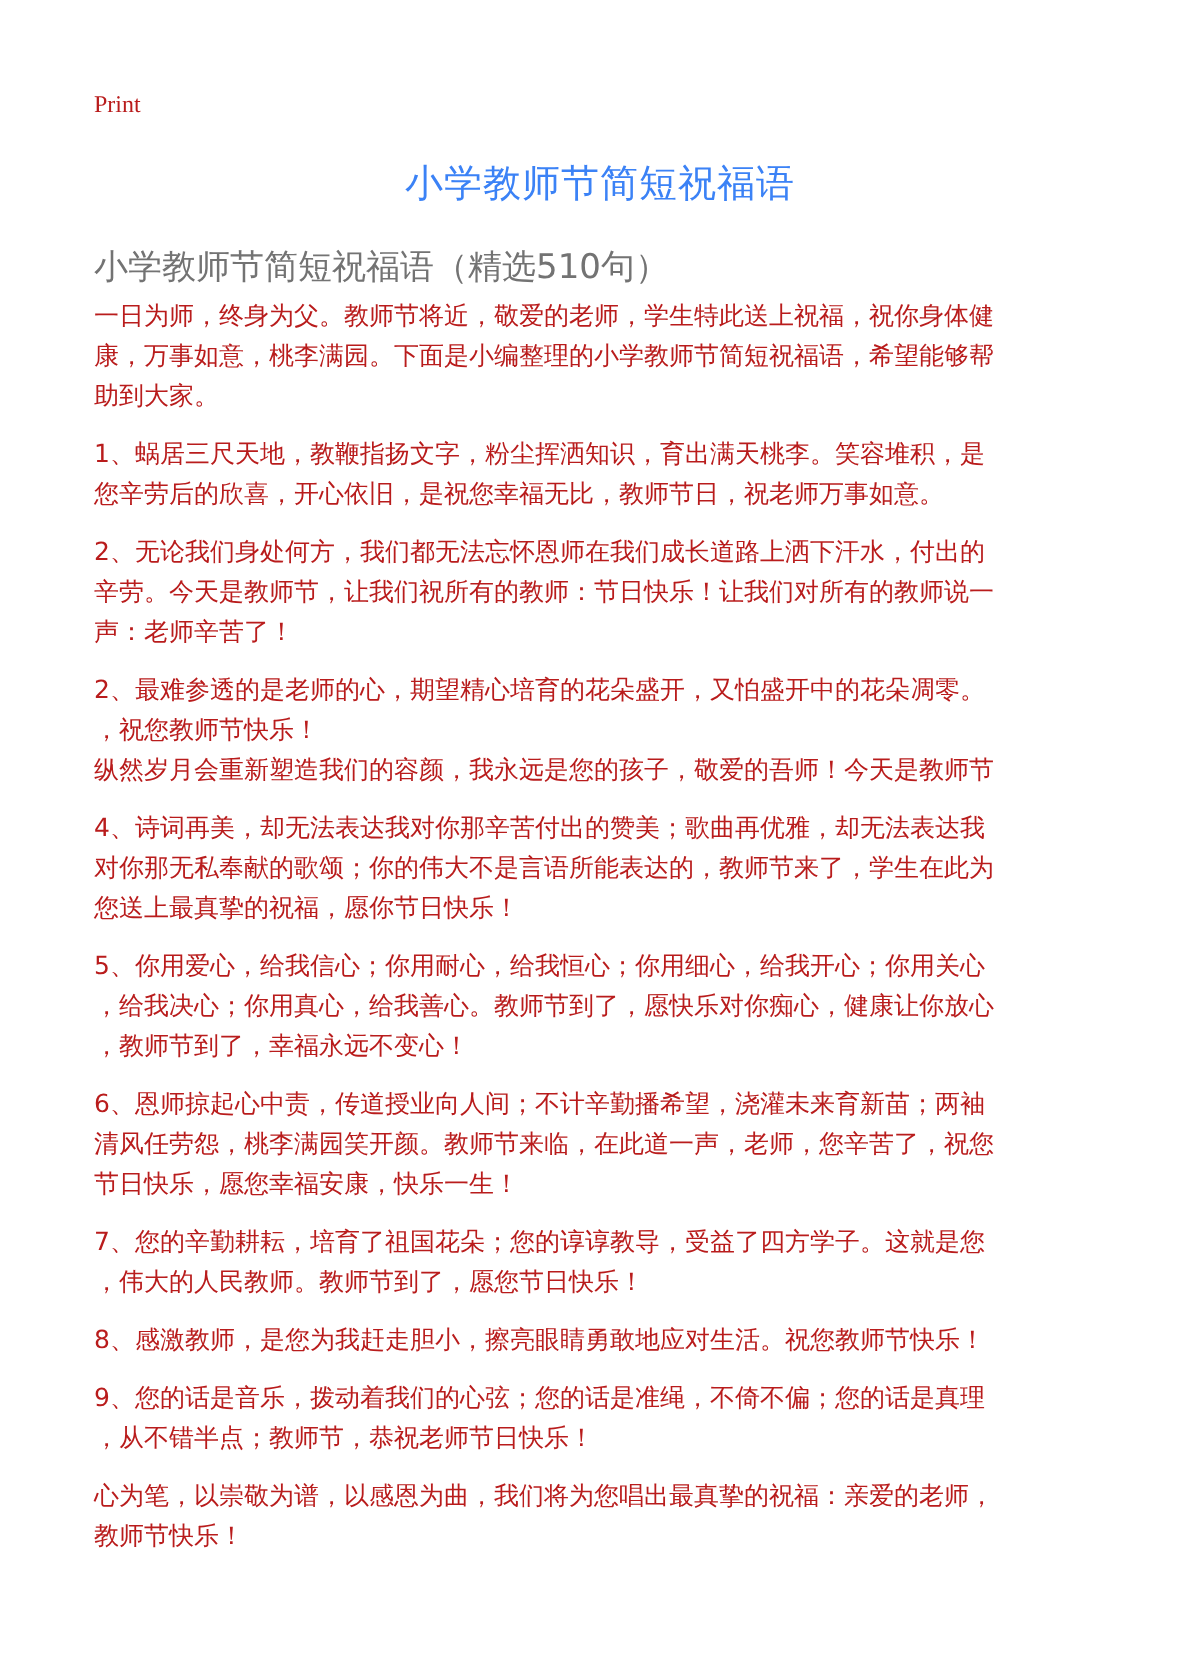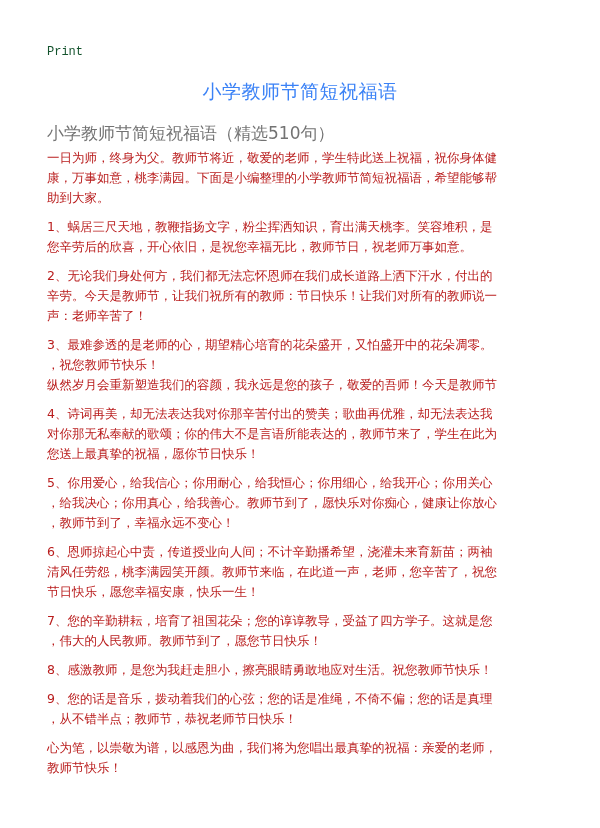--- a/index.html
+++ b/index.html
@@ -12,23 +12,23 @@
       height: 828px;
       position: relative;
       overflow: hidden;
       color: #1a1a1a;
       font-family: "DejaVu Sans", "Liberation Sans", sans-serif;
     }
     .print-label {
       position: absolute;
       left: 47px;
       top: 45px;
-      font-family: Liberation Mono, monospace;
+      font-family: Liberation Serif, serif;
       font-size: 12px;
-      color: #14532d;
+      color: #b91c1c;
     }
     .doc-title {
       position: absolute;
       left: 0;
       width: 600px;
       top: 79px;
       text-align: center;
       font-size: 19px;
       font-weight: normal;
       color: #3b82f6;
@@ -77,21 +77,21 @@
     <p class="para">
       <span class="line">1、蜗居三尺天地，教鞭指扬文字，粉尘挥洒知识，育出满天桃李。笑容堆积，是</span>
       <span class="line">您辛劳后的欣喜，开心依旧，是祝您幸福无比，教师节日，祝老师万事如意。</span>
     </p>
     <p class="para">
       <span class="line">2、无论我们身处何方，我们都无法忘怀恩师在我们成长道路上洒下汗水，付出的</span>
       <span class="line">辛劳。今天是教师节，让我们祝所有的教师：节日快乐！让我们对所有的教师说一</span>
       <span class="line">声：老师辛苦了！</span>
     </p>
     <p class="para">
-      <span class="line">3、最难参透的是老师的心，期望精心培育的花朵盛开，又怕盛开中的花朵凋零。</span>
+      <span class="line">2、最难参透的是老师的心，期望精心培育的花朵盛开，又怕盛开中的花朵凋零。</span>
       <span class="line">，祝您教师节快乐！</span>
       <span class="line">纵然岁月会重新塑造我们的容颜，我永远是您的孩子，敬爱的吾师！今天是教师节</span>
     </p>
     <p class="para">
       <span class="line">4、诗词再美，却无法表达我对你那辛苦付出的赞美；歌曲再优雅，却无法表达我</span>
       <span class="line">对你那无私奉献的歌颂；你的伟大不是言语所能表达的，教师节来了，学生在此为</span>
       <span class="line">您送上最真挚的祝福，愿你节日快乐！</span>
     </p>
     <p class="para">
       <span class="line">5、你用爱心，给我信心；你用耐心，给我恒心；你用细心，给我开心；你用关心</span>

